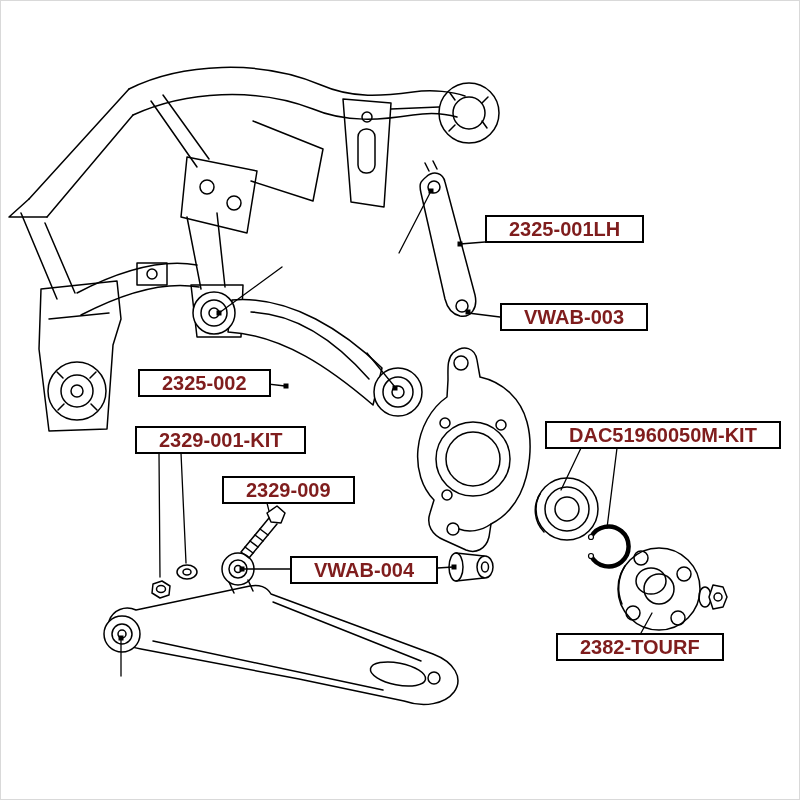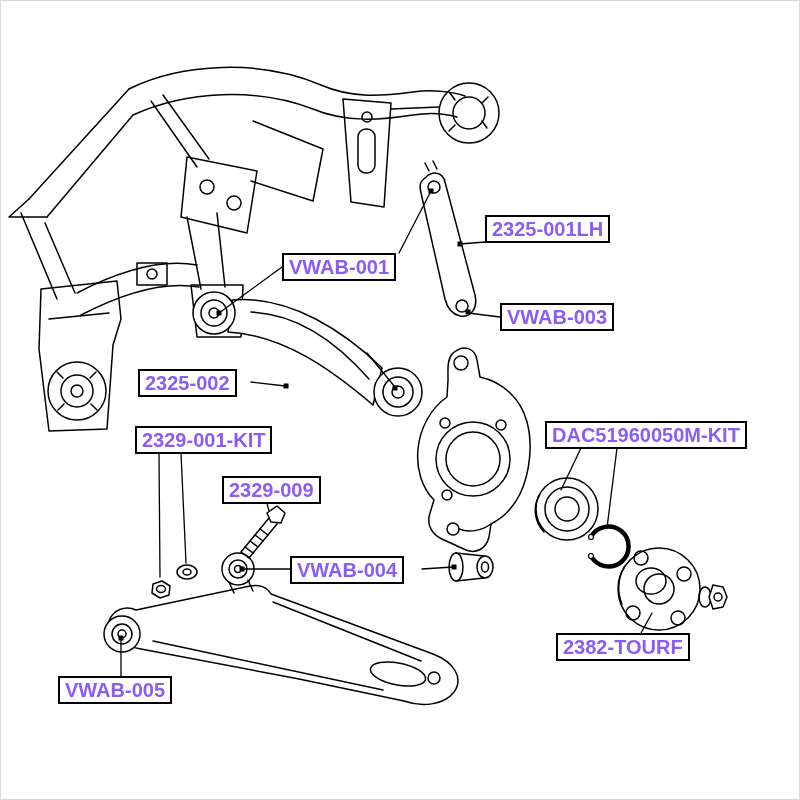--- a/index.html
+++ b/index.html
@@ -10,26 +10,26 @@
     border:1px solid #d9d9d9;
     box-sizing:border-box;
     overflow:hidden;
     font-family:"Liberation Sans",sans-serif;
   }
   .art{position:absolute;left:0;top:0;}
   .label{
     position:absolute;
     background:#ffffff;
     border:2px solid #000000;
-    color:#8b5cf6;
+    color:#7f1d1d;
     font-family:"Liberation Sans",sans-serif;
     font-weight:bold;
     font-size:20px;
     line-height:24px;
-    padding:0 5px;
+    padding:0 22px;
     white-space:nowrap;
     z-index:5;
   }
   .label div{line-height:24px;}
 </style>
 </head>
 <body>
 
 <div class="stage">
 
@@ -191,23 +191,21 @@
         <rect x="238.5" y="565.5" width="5" height="5"></rect>
         <rect x="450.5" y="563.5" width="5" height="5"></rect>
       </g>
     </g>
   </svg>
 
   <div class="label" style="left:484px;top:214px">
     <div>2325-001LH</div>
   </div>
 
-  <div class="label" style="left:281px;top:252px">VWAB-001</div>
   <div class="label" style="left:499px;top:302px">VWAB-003</div>
   <div class="label" style="left:137px;top:368px">2325-002</div>
   <div class="label" style="left:134px;top:425px">2329-001-KIT</div>
   <div class="label" style="left:221px;top:475px">2329-009</div>
   <div class="label" style="left:544px;top:420px">DAC51960050M-KIT</div>
   <div class="label" style="left:289px;top:555px">VWAB-004</div>
   <div class="label" style="left:555px;top:632px">2382-TOURF</div>
-  <div class="label" style="left:57px;top:675px">VWAB-005</div>
 
 </div>
 
 </body></html>

